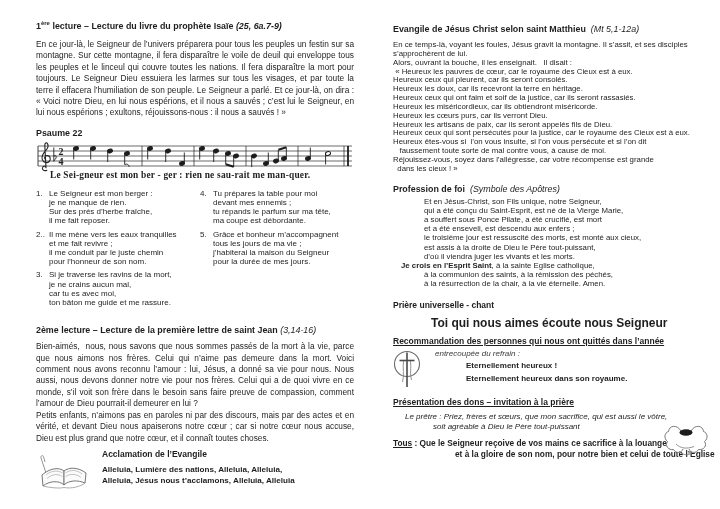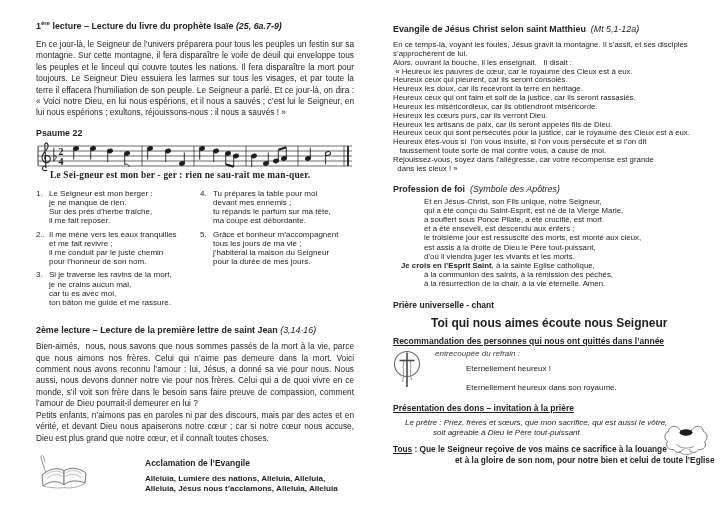--- a/index.html
+++ b/index.html
@@ -23,39 +23,39 @@
   .lyric{font-family:"Liberation Serif",serif;font-weight:bold;font-size:9.4px;
          margin:-2px 0 0 14px;letter-spacing:.2px;}
   .verses{display:flex;margin-top:9px;font-size:8px;line-height:9.2px;}
   .vcol1{width:164px;flex:none;}
   .vcol2{flex:1;}
   .verse{display:flex;margin-bottom:4px;}
   .vnum{width:13px;flex:none;}
   .vtext{white-space:pre-line;}
 
   .h2{margin-top:14px;}
-  .accl{display:flex;margin-top:5px;align-items:flex-end;gap:43px;}
+  .accl{display:flex;margin-top:5px;align-items:flex-start;}
   .accl-text{margin-left:10px;}
   .accl-title{font-weight:bold;font-size:8.5px;}
   .accl-line{font-weight:bold;font-size:8.1px;line-height:10.6px;}
   .accl-line.first{margin-top:6px;}
 
   .gospel{font-size:7.8px;line-height:8.85px;margin-top:7px;}
   .prof-h{margin-top:10px;}
   .credo{font-size:7.8px;line-height:9.2px;margin-top:3px;}
   .credo-p{margin-left:8px;}
   .credo-lines{margin-left:31px;}
   .pu-title{font-weight:bold;font-size:8.5px;margin-top:11px;}
   .pu-line{font-weight:bold;font-size:12px;margin:6px 0 0 38px;}
 
   .uhead{font-weight:bold;font-size:8.5px;text-decoration:underline;margin-top:6px;}
   .reco-row{display:flex;margin-top:3px;margin-left:-4px;align-items:flex-start;}
   .reco-text{margin-left:8px;font-size:8px;}
   .reco-refrain{font-style:italic;color:#3a3a3a;}
-  .reco-lines{font-weight:normal;margin-left:31px;line-height:19px;margin-top:1px;}
+  .reco-lines{font-weight:bold;margin-left:31px;line-height:13px;margin-top:1px;}
 
   .pres-h{margin-top:6px;}
   .pretre{font-style:italic;font-size:8px;line-height:10.8px;margin:5px 0 0 12px;}
   .pretre2{margin-left:28px;}
   .tous{font-size:8.3px;font-weight:bold;margin-top:5px;line-height:11px;}
   .tous-label{text-decoration:underline;}
   .tous2{margin-left:62px;}
   .hands{position:absolute;left:268px;top:404px;}
 </style>
 </head>

